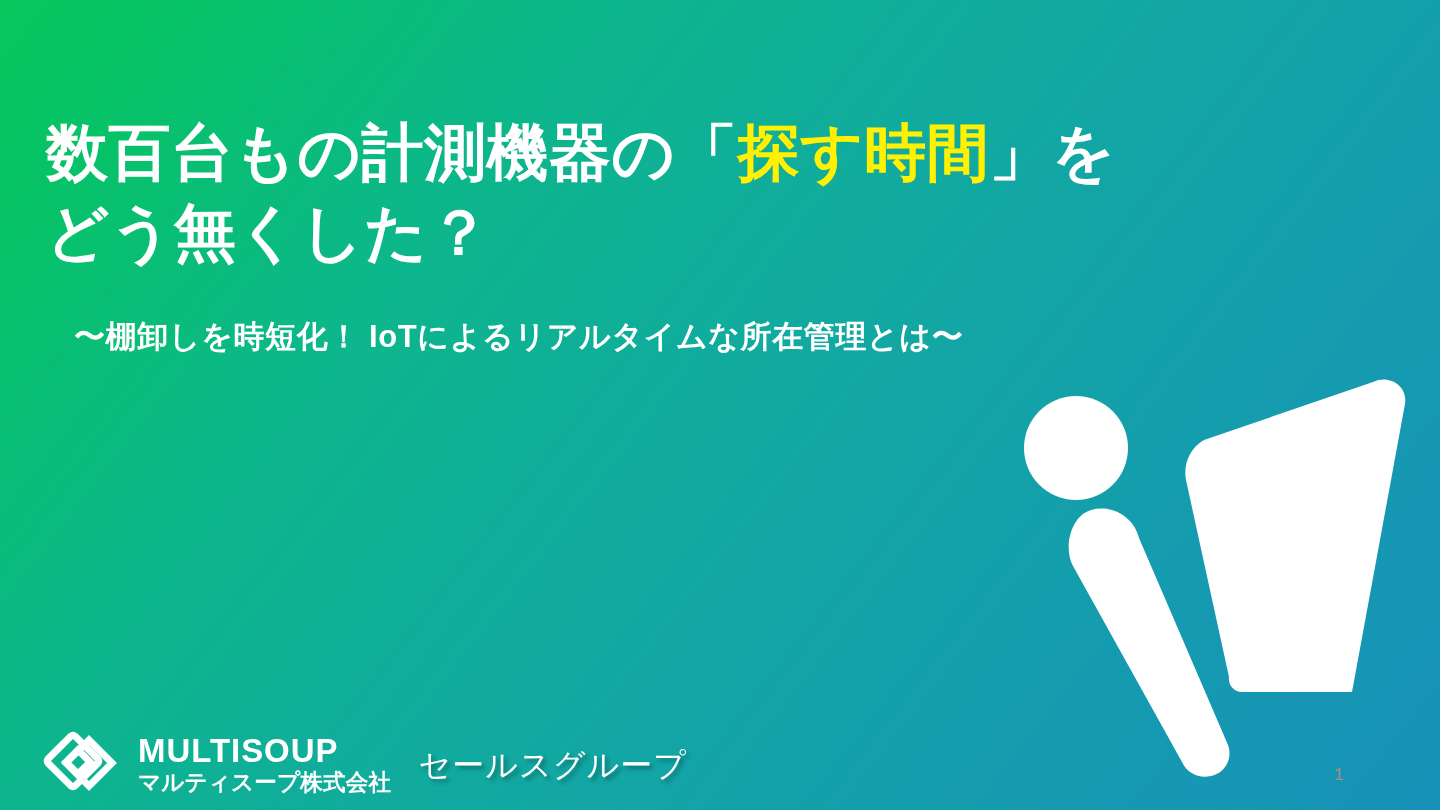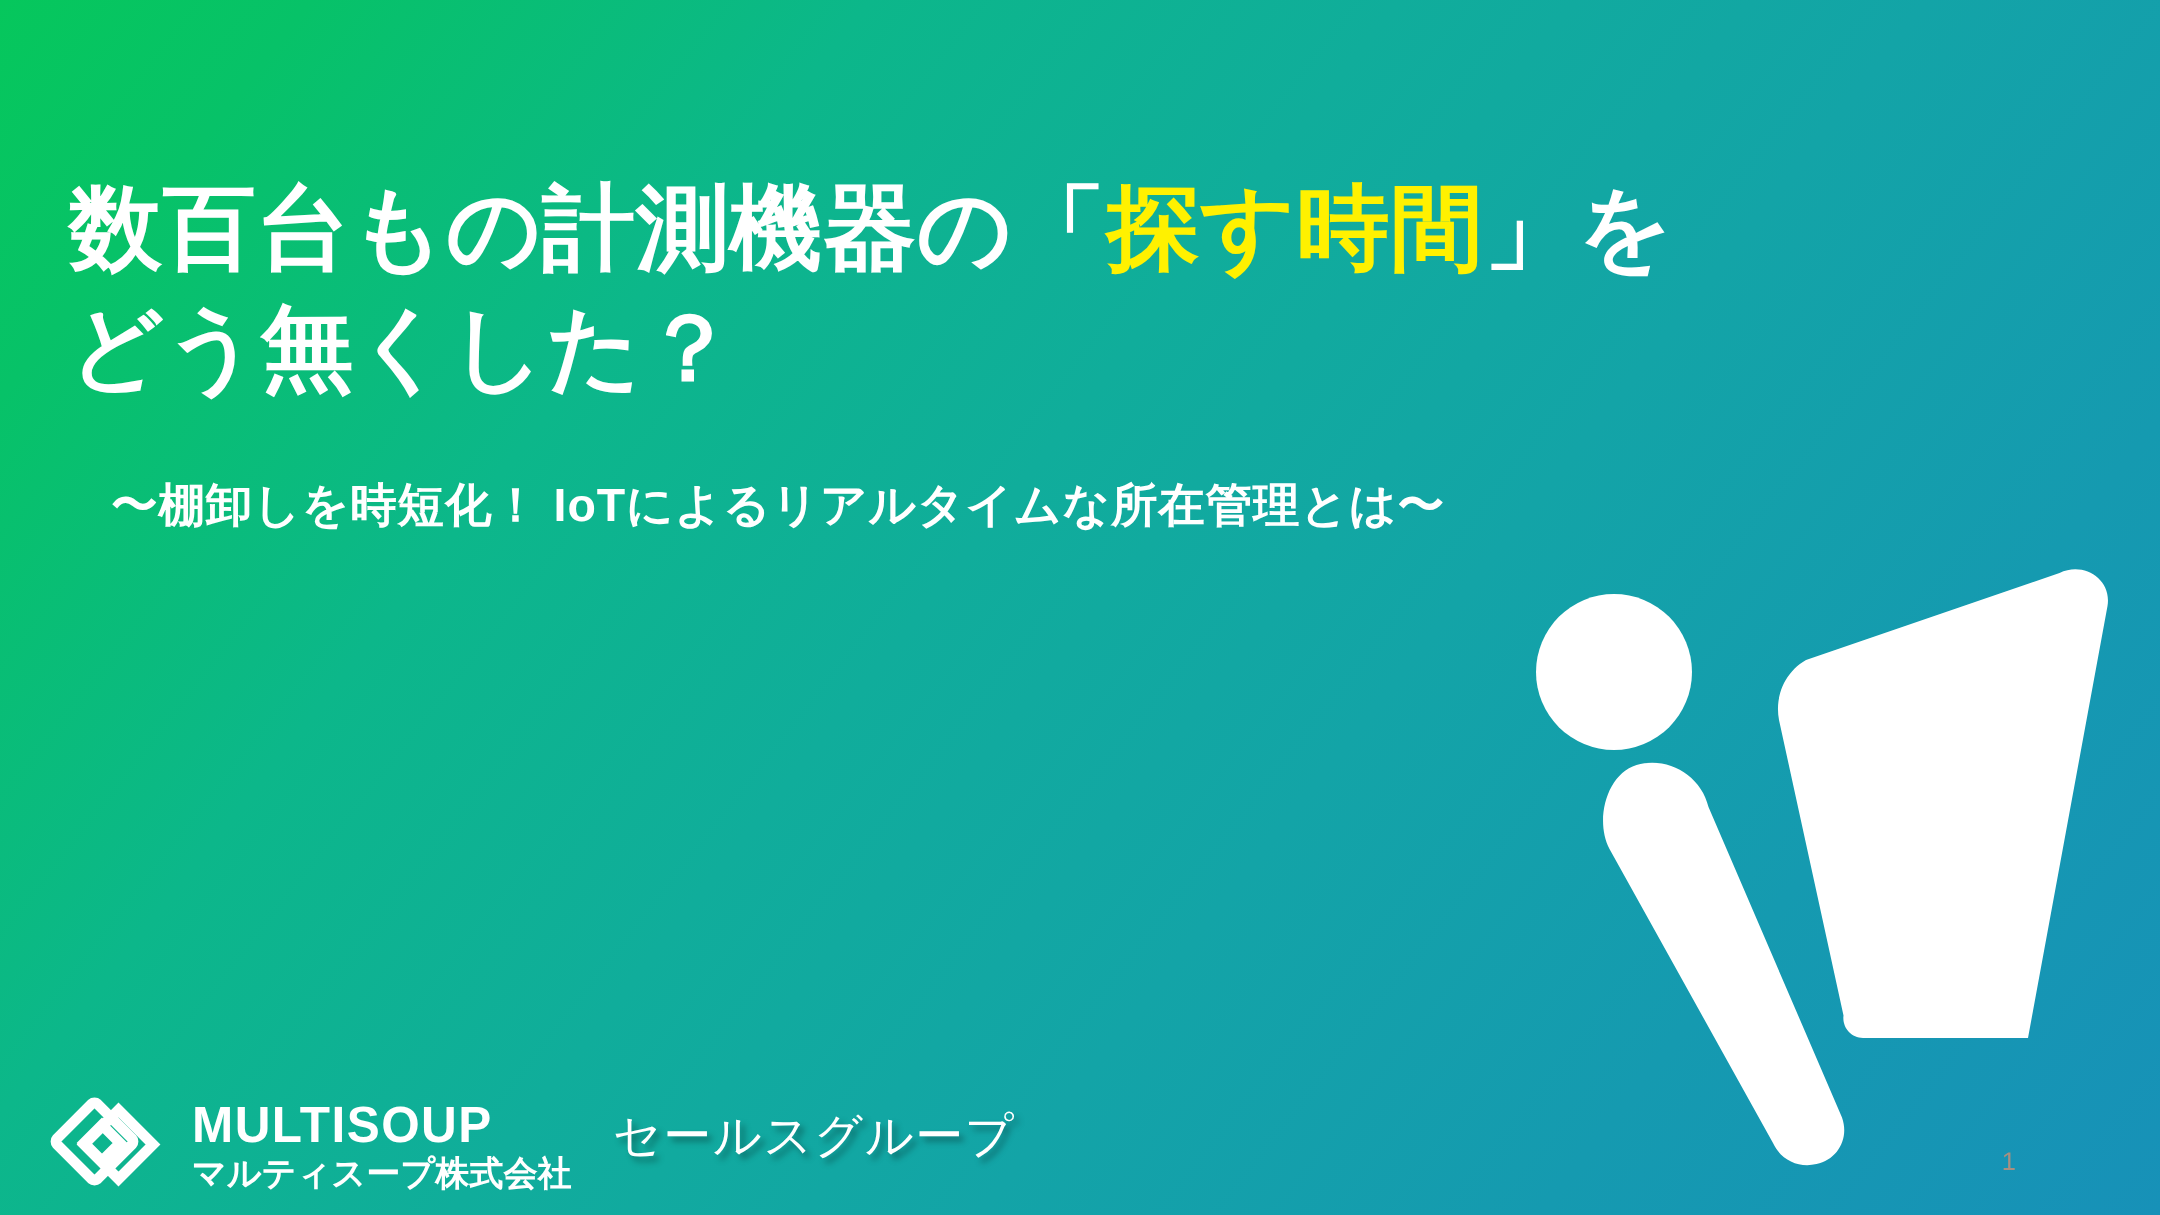--- a/index.html
+++ b/index.html
@@ -62,24 +62,24 @@
     line-height: 44px;
     font-weight: 700;
     color: #ffffff;
     letter-spacing: 0.6px;
     white-space: nowrap;
   }
 
   
   #footer {
     position: absolute;
-    left: 30px;
+    left: 40px;
     bottom: 12px;
     display: flex;
-    align-items: center;
+    align-items: flex-end;
     gap: 22px;
   }
   #company-logo {
     display: flex;
     align-items: center;
     gap: 14px;
   }
   #logo-glyph {
     width: 84px;
     height: 70px;

